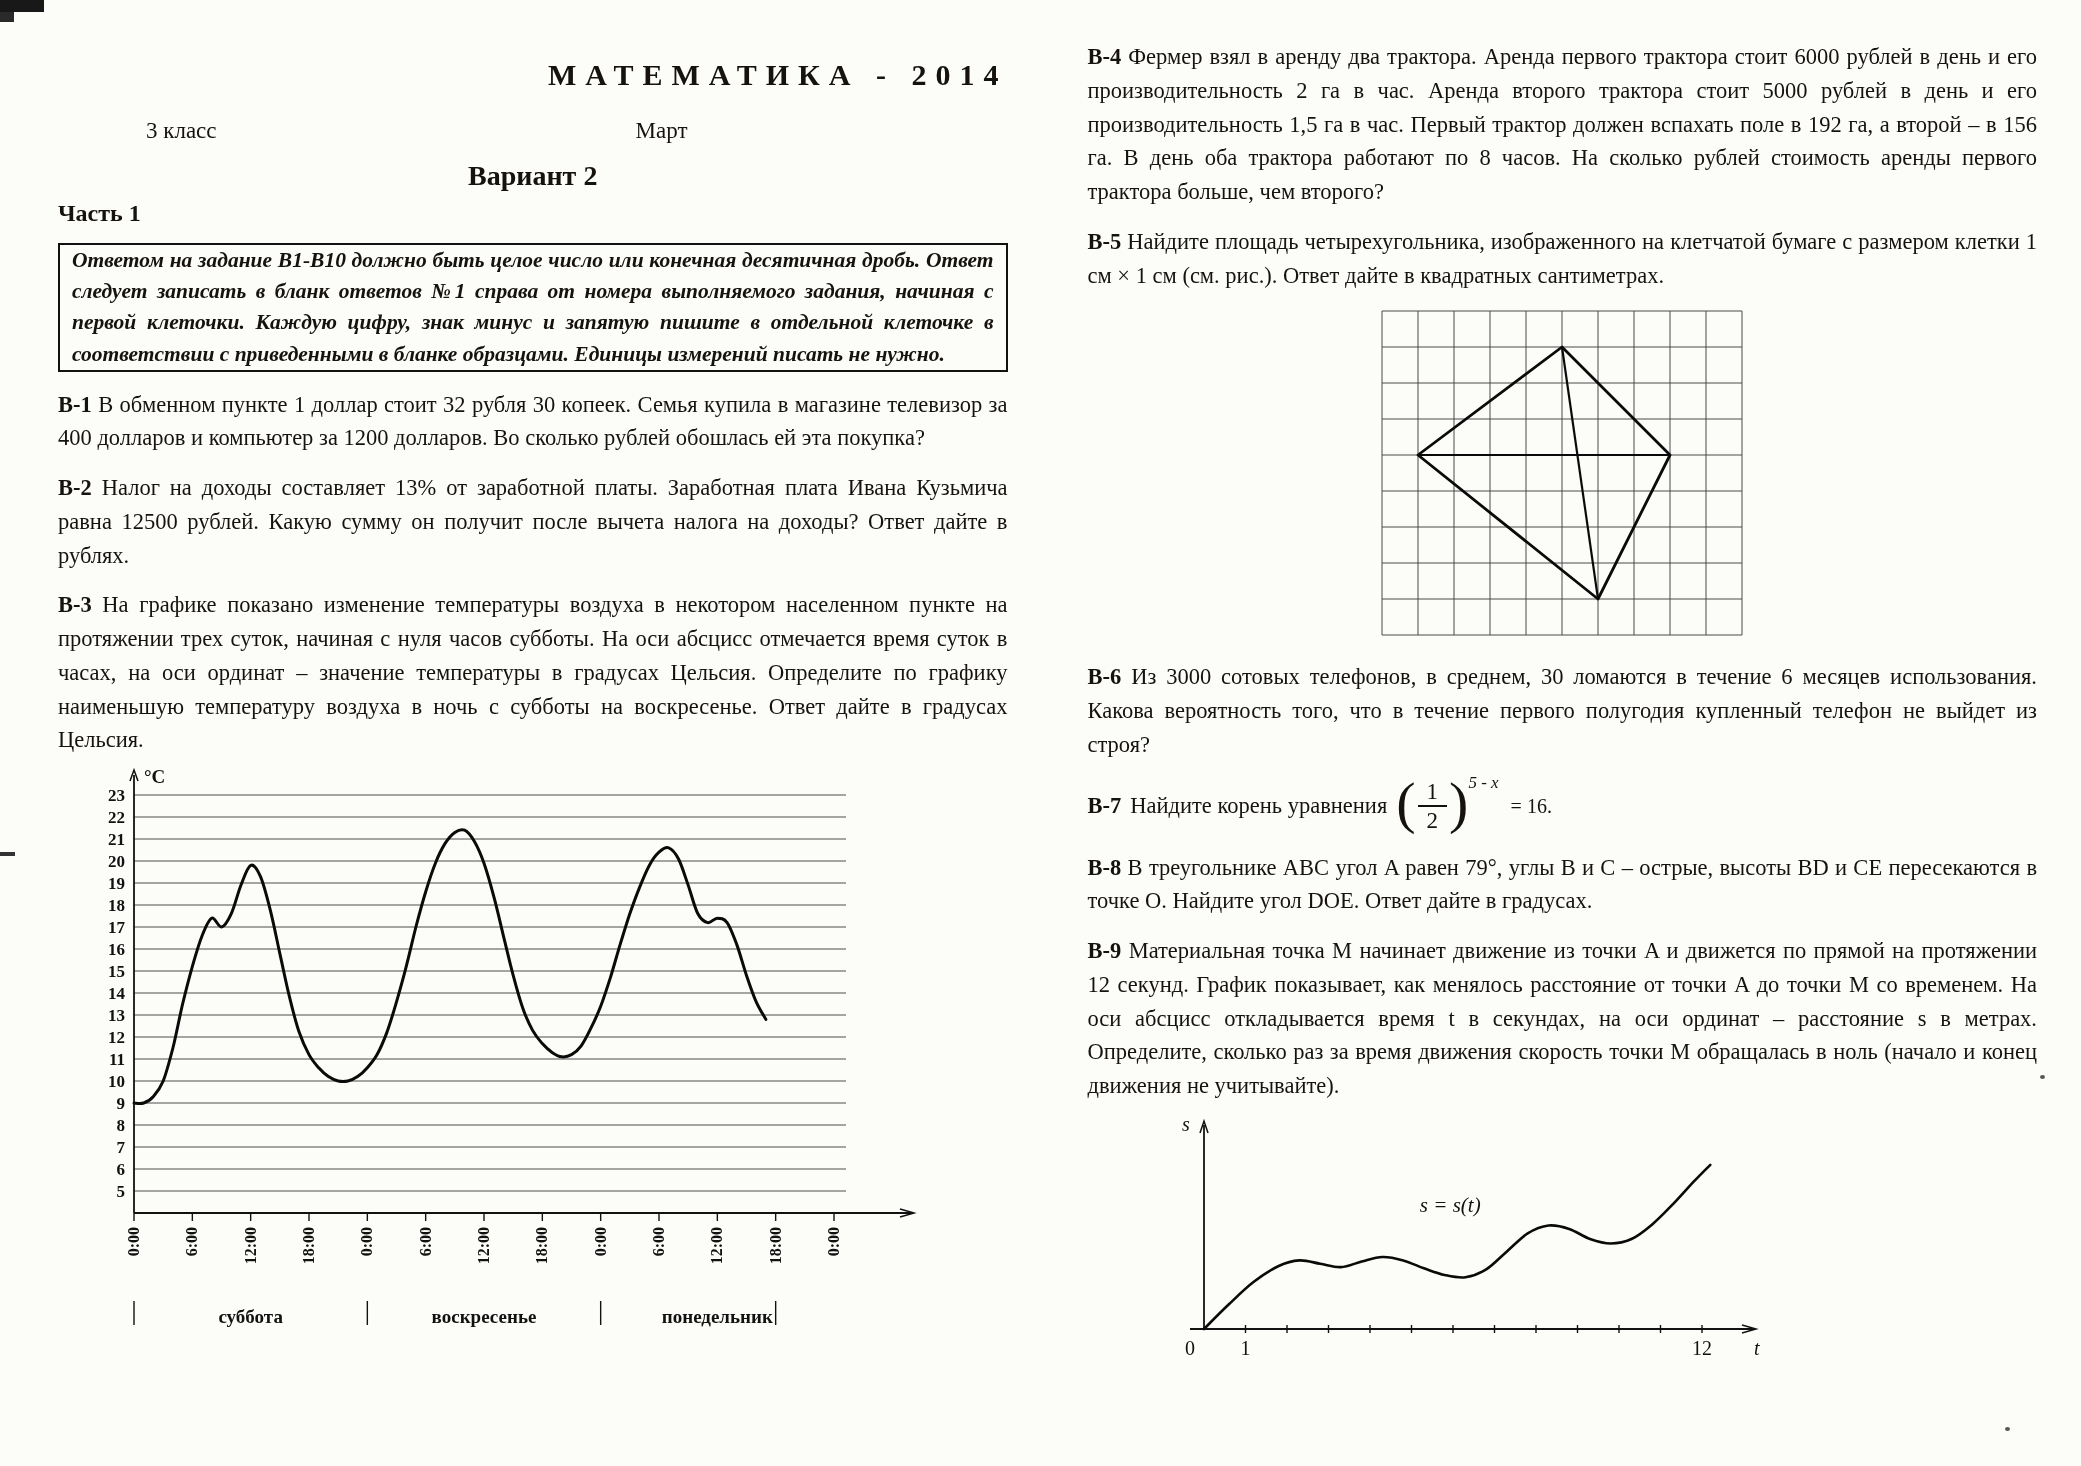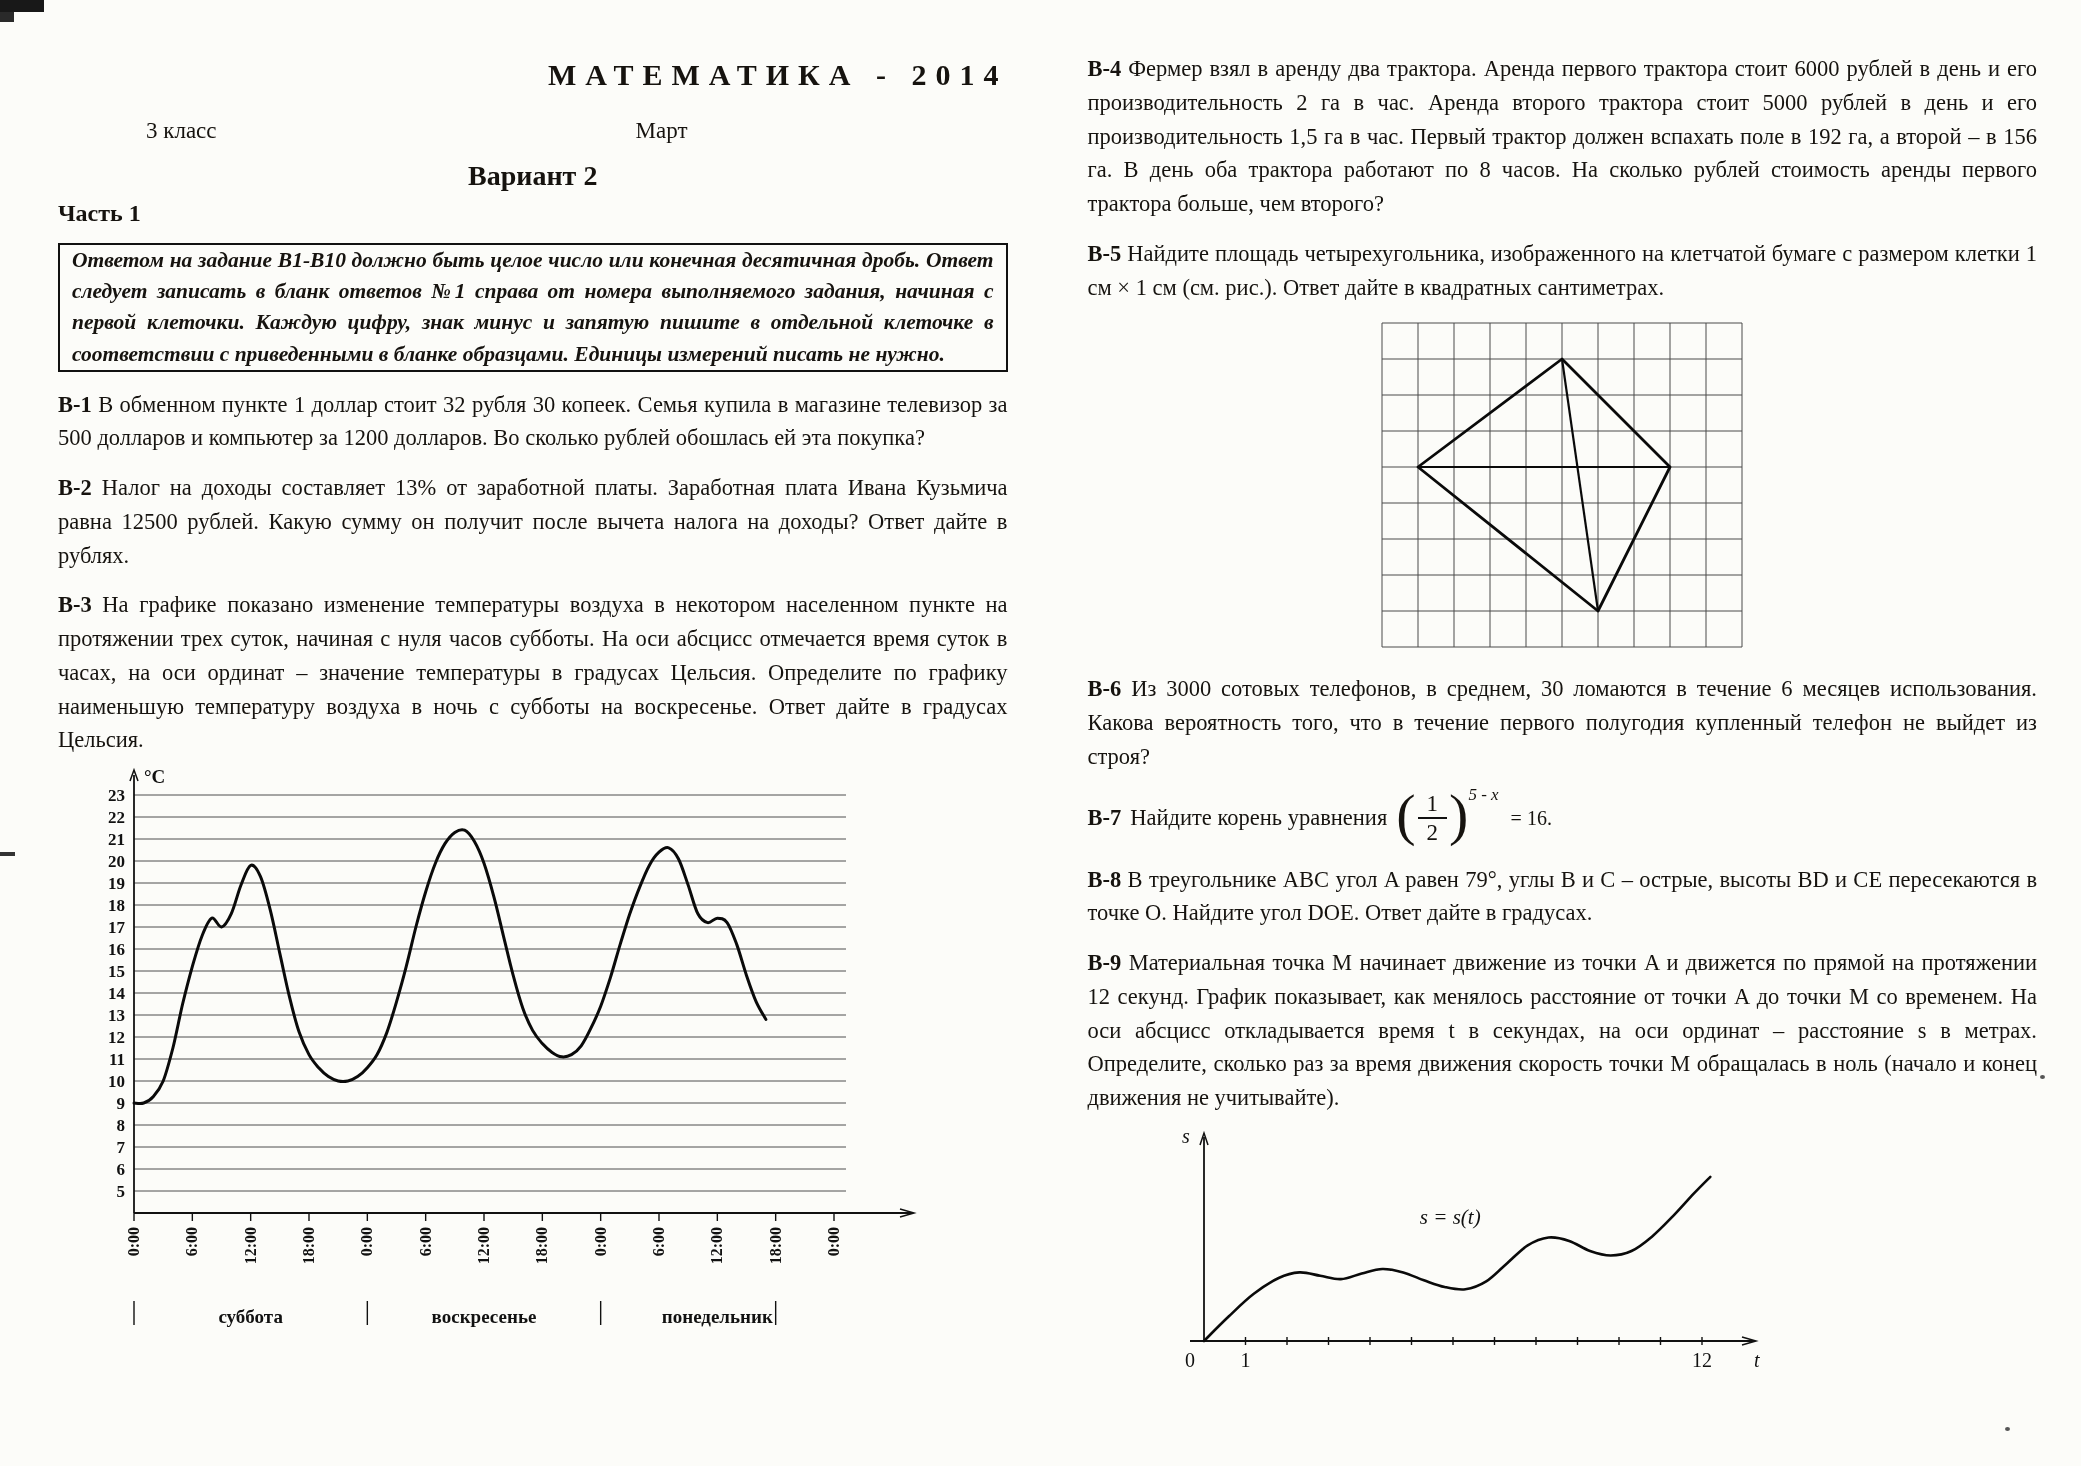--- a/index.html
+++ b/index.html
@@ -79,21 +79,21 @@
       <span>Март</span>
     </div>
 
     <div class="variant">Вариант 2</div>
     <div class="part">Часть 1</div>
 
     <div class="instructions">Ответом на задание В1-В10 должно быть целое число или конечная десятичная дробь. Ответ следует записать в бланк ответов №1 справа от номера выполняемого задания, начиная с первой клеточки. Каждую цифру, знак минус и запятую пишите в отдельной клеточке в соответствии с приведенными в бланке образцами. Единицы измерений писать не нужно.</div>
 
     <p class="problem">
       <span class="plabel">В-1</span>
-      <span>В обменном пункте 1 доллар стоит 32 рубля 30 копеек. Семья купила в магазине телевизор за 500 долларов и компьютер за 1200 долларов. Во сколько рублей обошлась ей эта покупка?</span>
+      <span>В обменном пункте 1 доллар стоит 32 рубля 30 копеек. Семья купила в магазине телевизор за 400 долларов и компьютер за 1200 долларов. Во сколько рублей обошлась ей эта покупка?</span>
     </p>
 
     <p class="problem">
       <span class="plabel">В-2</span>
       <span>Налог на доходы составляет 13% от заработной платы. Заработная плата Ивана Кузьмича равна 12500 рублей. Какую сумму он получит после вычета налога на доходы? Ответ дайте в рублях.</span>
     </p>
 
     <p class="problem">
       <span class="plabel">В-3</span>
       <span>На графике показано изменение температуры воздуха в некотором населенном пункте на протяжении трех суток, начиная с нуля часов субботы. На оси абсцисс отмечается время суток в часах, на оси ординат – значение температуры в градусах Цельсия. Определите по графику наименьшую температуру воздуха в ночь с субботы на воскресенье. Ответ дайте в градусах Цельсия.</span>
@@ -174,21 +174,21 @@
           <text x="645.3333333333333" y="558" text-anchor="middle" font-size="19" font-weight="bold">понедельник</text>
           <line x1="62" y1="536" x2="62" y2="560" stroke="#111" stroke-width="1.4"></line>
           <line x1="295.3333333333333" y1="536" x2="295.3333333333333" y2="560" stroke="#111" stroke-width="1.4"></line>
           <line x1="528.6666666666666" y1="536" x2="528.6666666666666" y2="560" stroke="#111" stroke-width="1.4"></line>
           <line x1="703.6666666666666" y1="536" x2="703.6666666666666" y2="560" stroke="#111" stroke-width="1.4"></line>
           <path d="M62 338 C 63.6 338.0 68.5 339.1 71.7 338.0 C 75.0 336.9 78.2 335.1 81.4 331.4 C 84.7 327.7 87.9 324.1 91.2 316.0 C 94.4 307.9 97.6 295.8 100.9 283.0 C 104.1 270.2 107.4 252.6 110.6 239.0 C 113.9 225.4 117.1 213.0 120.3 201.6 C 123.6 190.2 126.8 178.9 130.1 170.8 C 133.3 162.7 136.5 154.7 139.8 153.2 C 143.0 151.7 146.3 162.7 149.5 162.0 C 152.7 161.3 156.0 155.8 159.2 148.8 C 162.5 141.8 165.7 128.3 168.9 120.2 C 172.2 112.1 175.4 101.9 178.7 100.4 C 181.9 98.9 185.1 104.1 188.4 111.4 C 191.6 118.7 194.9 131.6 198.1 144.4 C 201.4 157.2 204.6 173.7 207.8 188.4 C 211.1 203.1 214.3 219.2 217.6 232.4 C 220.8 245.6 224.0 258.1 227.3 267.6 C 230.5 277.1 233.8 283.7 237.0 289.6 C 240.2 295.5 243.5 299.1 246.7 302.8 C 250.0 306.5 253.2 309.4 256.4 311.6 C 259.7 313.8 262.9 315.3 266.2 316.0 C 269.4 316.7 272.6 316.7 275.9 316.0 C 279.1 315.3 282.4 313.8 285.6 311.6 C 288.9 309.4 292.1 306.5 295.3 302.8 C 298.6 299.1 301.8 295.5 305.1 289.6 C 308.3 283.7 311.5 276.4 314.8 267.6 C 318.0 258.8 321.3 247.8 324.5 236.8 C 327.7 225.8 331.0 214.1 334.2 201.6 C 337.5 189.1 340.7 174.5 343.9 162.0 C 347.2 149.5 350.4 137.4 353.7 126.8 C 356.9 116.2 360.1 106.3 363.4 98.2 C 366.6 90.1 369.9 83.5 373.1 78.4 C 376.4 73.3 379.6 69.6 382.8 67.4 C 386.1 65.2 389.3 63.7 392.6 65.2 C 395.8 66.7 399.0 70.7 402.3 76.2 C 405.5 81.7 408.8 89.0 412.0 98.2 C 415.2 107.4 418.5 119.1 421.7 131.2 C 425.0 143.3 428.2 157.6 431.4 170.8 C 434.7 184.0 437.9 198.3 441.2 210.4 C 444.4 222.5 447.6 234.2 450.9 243.4 C 454.1 252.6 457.4 259.5 460.6 265.4 C 463.9 271.3 467.1 274.9 470.3 278.6 C 473.6 282.3 476.8 285.2 480.1 287.4 C 483.3 289.6 486.5 291.4 489.8 291.8 C 493.0 292.2 496.3 291.4 499.5 289.6 C 502.7 287.8 506.0 285.2 509.2 280.8 C 512.5 276.4 515.7 269.8 518.9 263.2 C 522.2 256.6 525.4 249.6 528.7 241.2 C 531.9 232.8 535.1 222.9 538.4 212.6 C 541.6 202.3 544.9 190.2 548.1 179.6 C 551.4 169.0 554.6 158.3 557.8 148.8 C 561.1 139.3 564.3 130.5 567.6 122.4 C 570.8 114.3 574.0 106.3 577.3 100.4 C 580.5 94.5 583.8 90.1 587.0 87.2 C 590.2 84.3 593.5 81.7 596.7 82.8 C 600.0 83.9 603.2 87.6 606.4 93.8 C 609.7 100.0 612.9 111.0 616.2 120.2 C 619.4 129.4 622.6 142.6 625.9 148.8 C 629.1 155.0 632.4 156.9 635.6 157.6 C 638.9 158.3 642.1 153.2 645.3 153.2 C 648.6 153.2 651.8 153.2 655.1 157.6 C 658.3 162.0 661.5 170.8 664.8 179.6 C 668.0 188.4 671.3 200.9 674.5 210.4 C 677.7 219.9 681.0 229.5 684.2 236.8 C 687.5 244.1 692.3 251.5 693.9 254.4" fill="none" stroke="#0a0a0a" stroke-width="3" stroke-linecap="round"></path>
         </svg></div>
   </div>
 
   <div class="col">
-    <p class="problem" style="margin-top:18px;">
+    <p class="problem" style="margin-top:6px;">
       <span class="plabel">В-4</span>
       <span>Фермер взял в аренду два трактора. Аренда первого трактора стоит 6000 рублей в день и его производительность 2 га в час. Аренда второго трактора стоит 5000 рублей в день и его производительность 1,5 га в час. Первый трактор должен вспахать поле в 192 га, а второй – в 156 га. В день оба трактора работают по 8 часов. На сколько рублей стоимость аренды первого трактора больше, чем второго?</span>
     </p>
 
     <p class="problem">
       <span class="plabel">В-5</span>
       <span>Найдите площадь четырехугольника, изображенного на клетчатой бумаге с размером клетки 1 см × 1 см (см. рис.). Ответ дайте в квадратных сантиметрах.</span>
     </p>
 
     <div class="figure">

